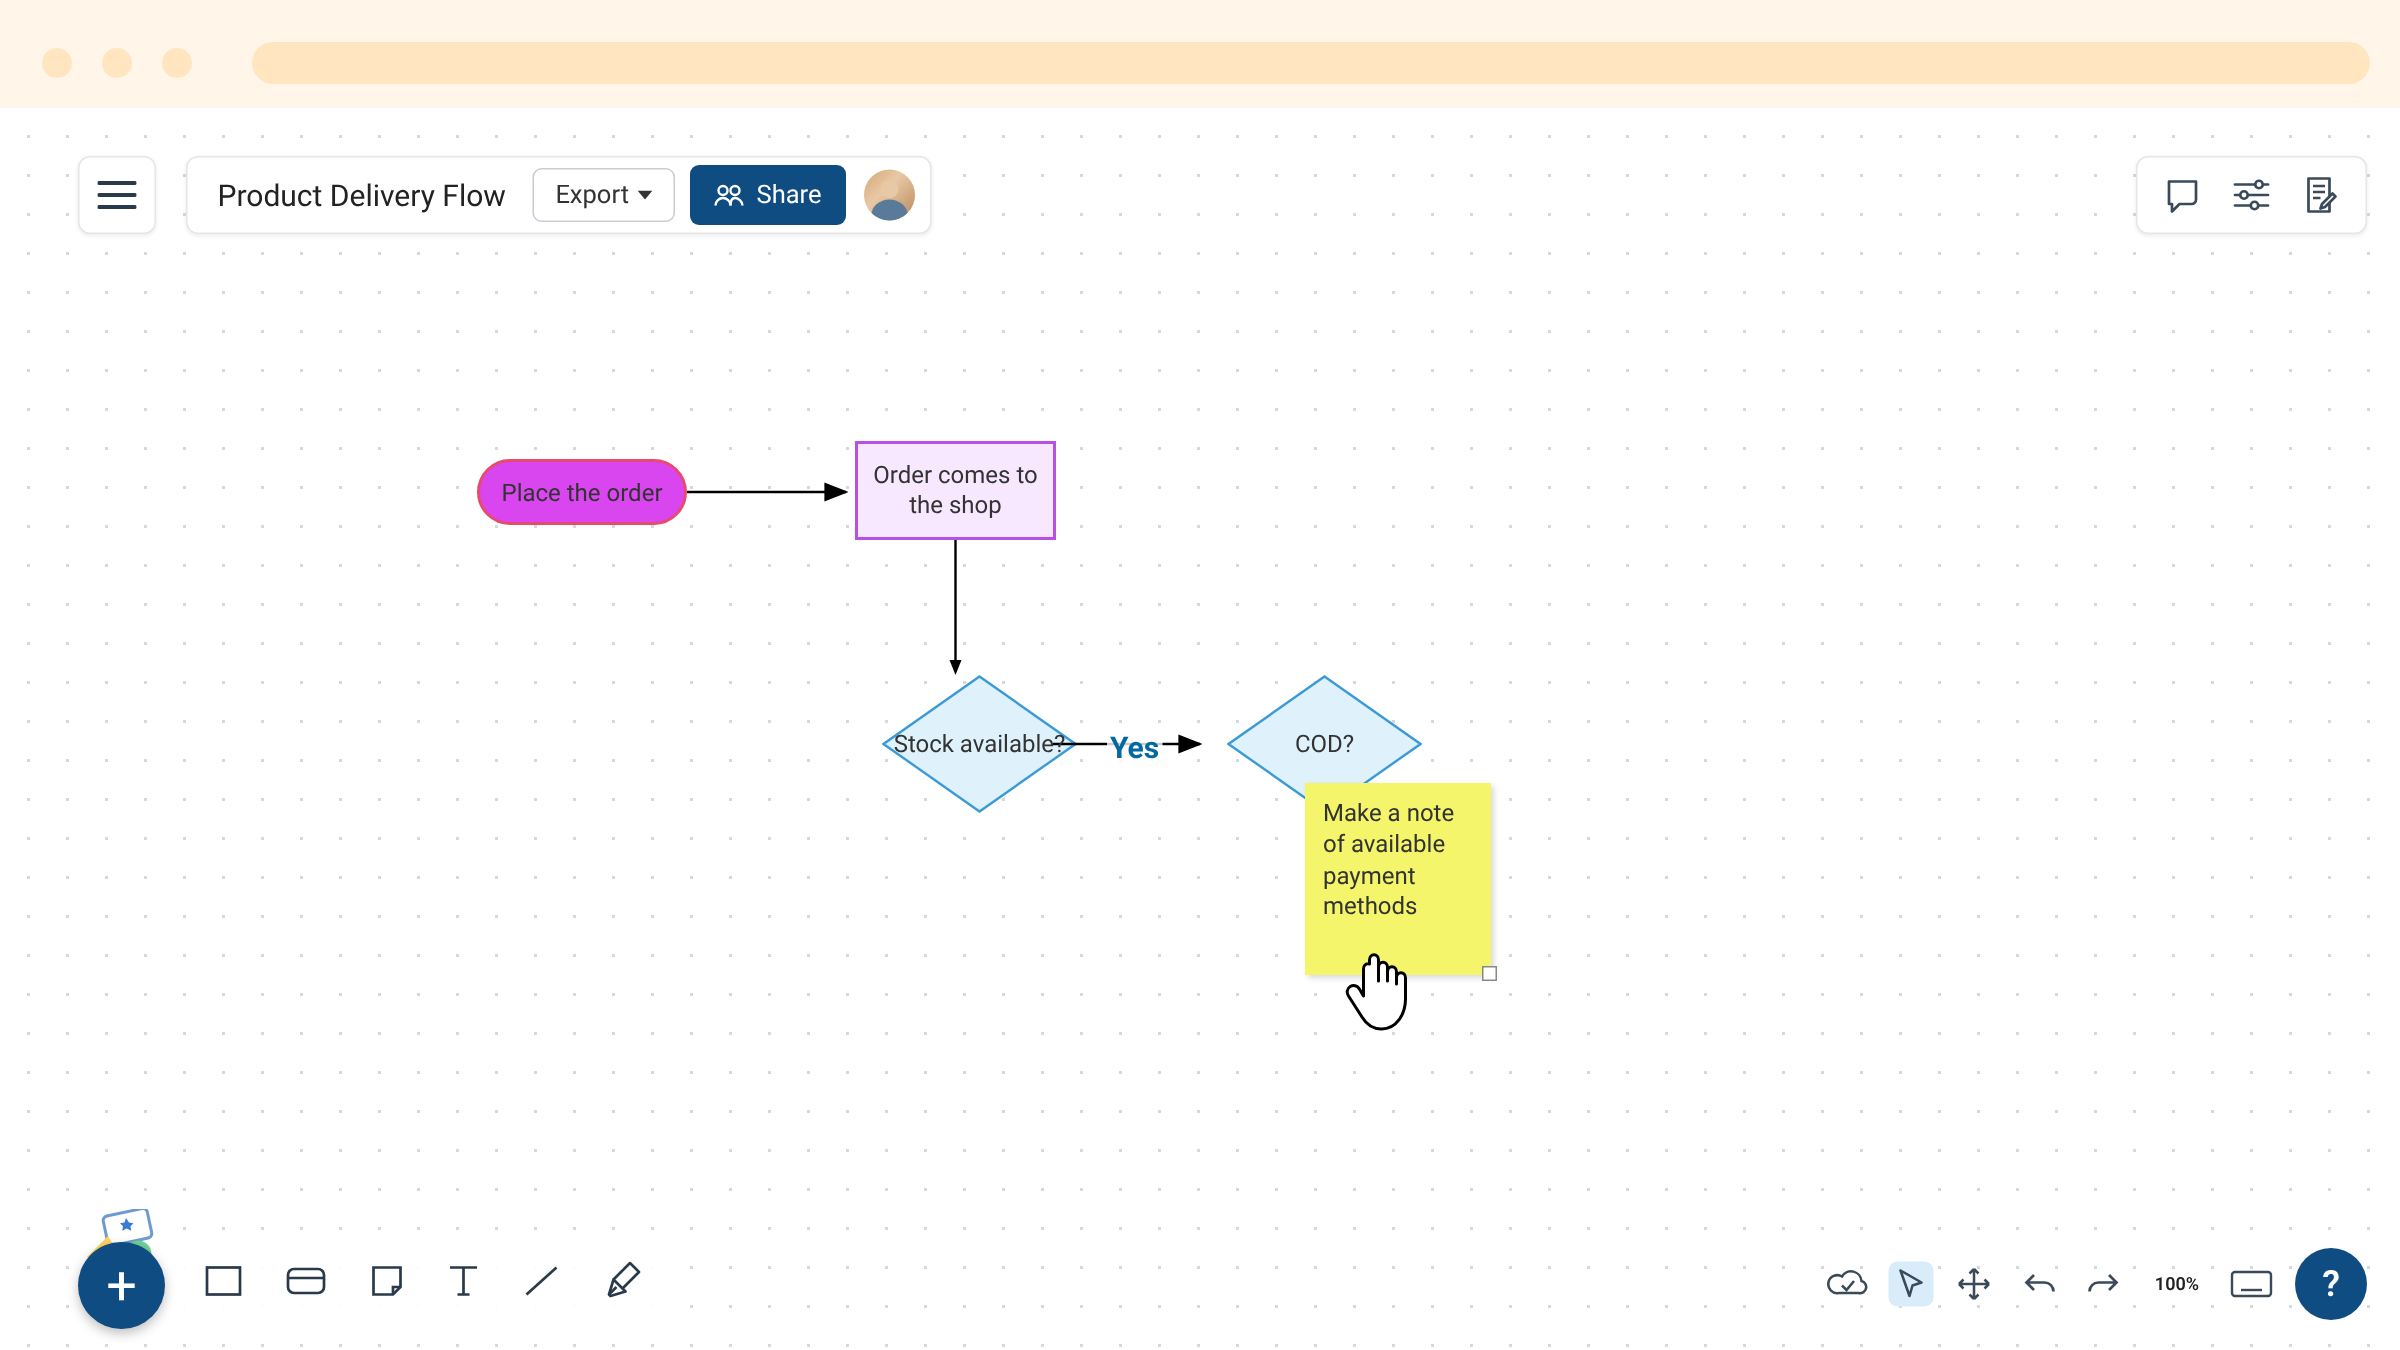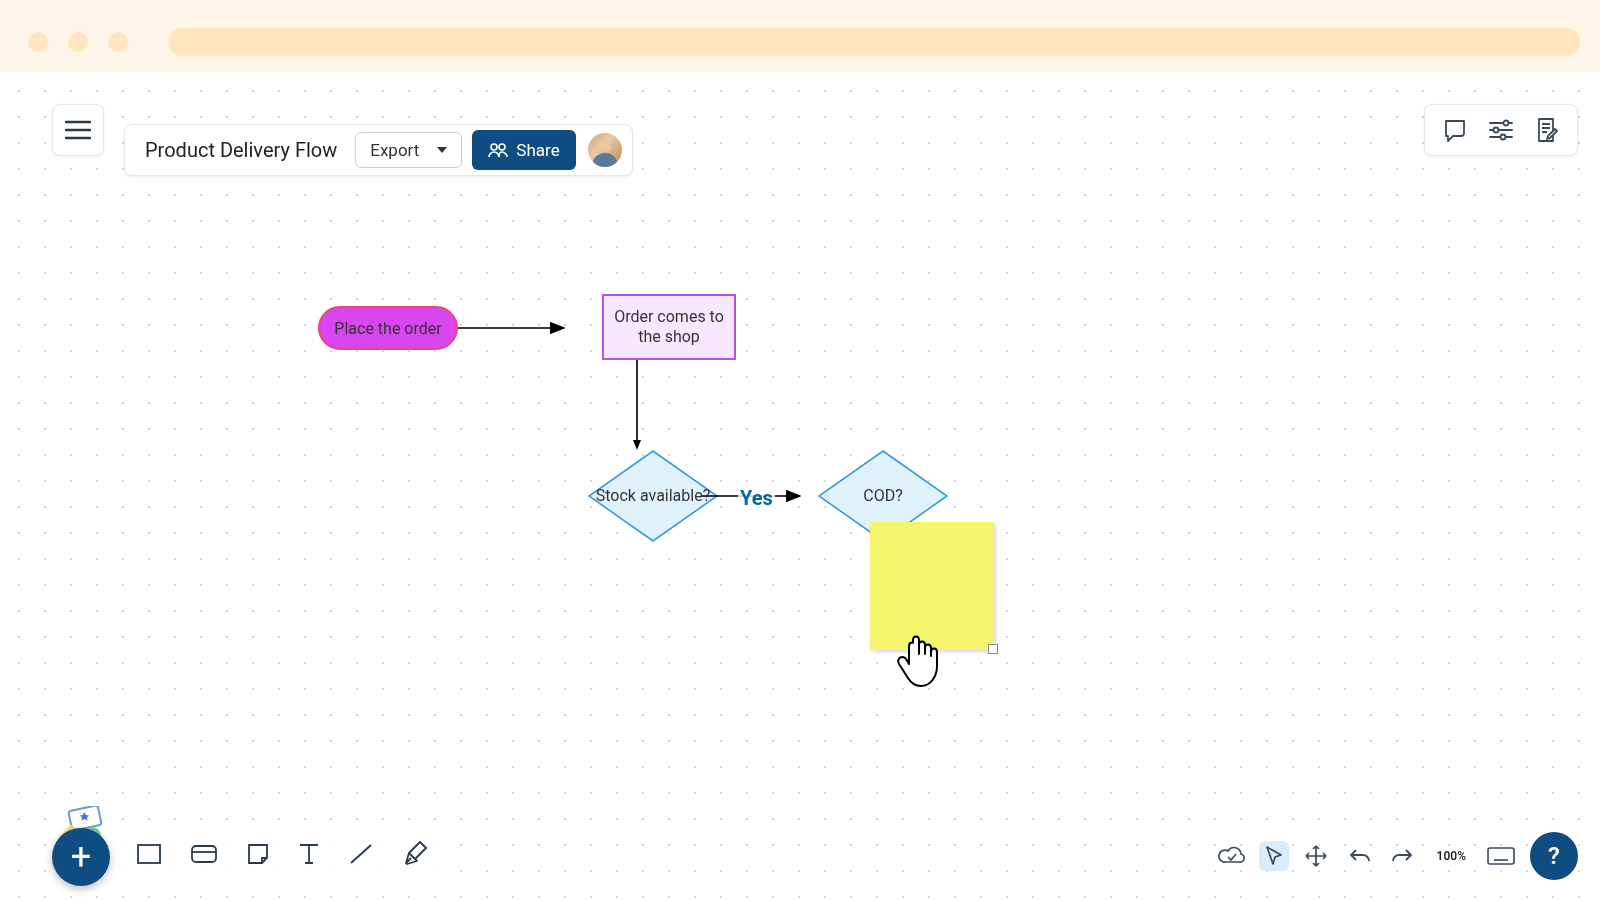--- a/index.html
+++ b/index.html
@@ -37,26 +37,25 @@
     display: flex; align-items: center; justify-content: center;
     box-shadow: 0 1px 3px rgba(0,0,0,0.08);
   }
 
   .title-bar {
     position: absolute; left: 124px; top: 104px; height: 52px;
     background: #fff; border: 1px solid #e6e6e6; border-radius: 8px;
     display: flex; align-items: center;
     padding: 0 10px 0 20px;
     box-shadow: 0 1px 3px rgba(0,0,0,0.08);
-    margin-top: 20px;
   }
   .title-text { font-size: 20px; color: #222; margin-right: 18px; }
   .export-btn {
     height: 36px; padding: 0 14px; background: #fff; border: 1px solid #c8cdd3;
-    border-radius: 6px; font-size: 17px; color: #333; display: flex; align-items: center; gap: 18px;
+    border-radius: 6px; font-size: 17px; color: #333; display: flex; align-items: center; gap: 6px;
     margin-right: 10px;
   }
   .share-btn {
     height: 40px; padding: 0 16px; background: #0f4c81; color: #fff;
     border-radius: 6px; font-size: 17px; display: flex; align-items: center; gap: 8px;
     margin-right: 12px;
     justify-content: space-between;
   }
   .avatar {
     width: 34px; height: 34px; border-radius: 50%;
@@ -84,21 +83,21 @@
   
   .node { position: absolute; display: flex; align-items: center; justify-content: center; text-align: center; font-size: 16px; color: #333; }
   
   .terminator {
     left: 318px; top: 306px; width: 140px; height: 44px;
     background: #d946ef; border: 2px solid #e84a6f; border-radius: 24px;
   }
   .process {
     left: 570px; top: 294px; width: 134px; height: 66px;
     background: #f7e8ff; border: 2px solid #b950e6;
-    padding: 4px 10px; line-height: 1.25; margin-left: 32px;
+    padding: 4px 10px; line-height: 1.25;
   }
   .decision-wrap { position: absolute; }
   .decision {
     width: 130px; height: 92px; position: relative;
     display: flex; align-items: center; justify-content: center;
   }
   .decision svg { position: absolute; inset: 0; }
   .decision .dlabel { position: relative; z-index: 1; line-height: 1.2; font-size: 16px; text-align: center; color: #333; }
 
   .dec1 { left: 588px; top: 450px; }
@@ -242,20 +241,21 @@
 <div class="decision-wrap dec2">
   <div class="decision">
     <svg viewBox="0 0 130 92">
       <polygon points="65,1 129,46 65,91 1,46" fill="#dff1fb" stroke="#3a9bd6" stroke-width="1.6"></polygon>
     </svg>
     <div class="dlabel">COD?</div>
   </div>
 </div>
 
 <div class="sticky">
+  <span>Make a note of available payment methods</span>
   <div class="sticky-handle"></div>
 </div>
 
 <svg class="arrow" style="left:458px; top:320px; width:116px; height:20px;">
   <defs>
       <marker id="ah1" markerWidth="10" markerHeight="8" refX="9" refY="4" orient="auto">
         <path d="M0 0 L10 4 L0 8 Z" fill="#000"></path>
       </marker>
     </defs>
   <line x1="0" y1="8" x2="106" y2="8" stroke="#000" stroke-width="1.6" marker-end="url(#ah1)"></line>

